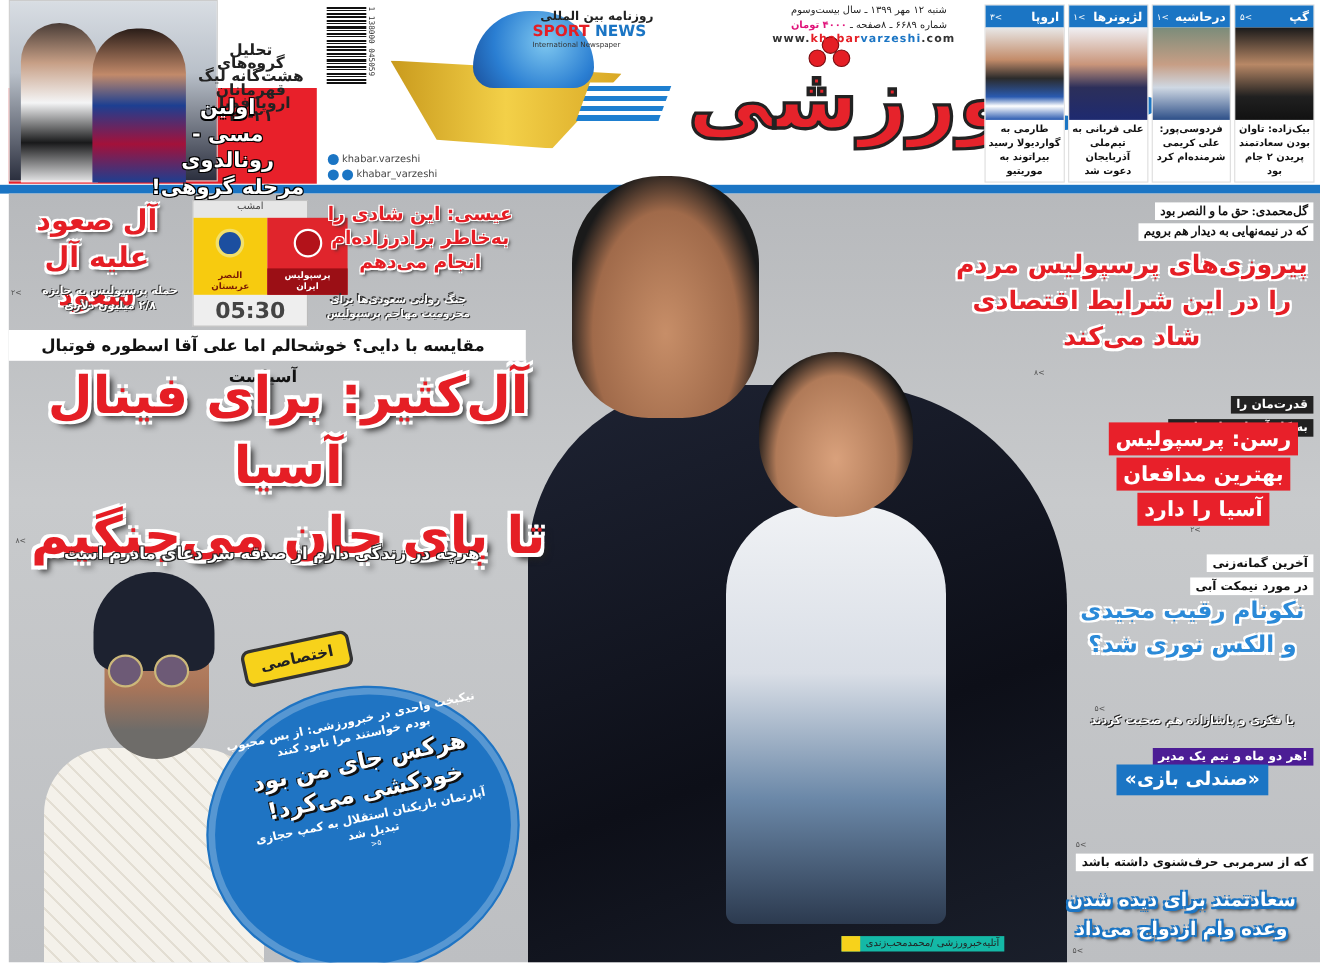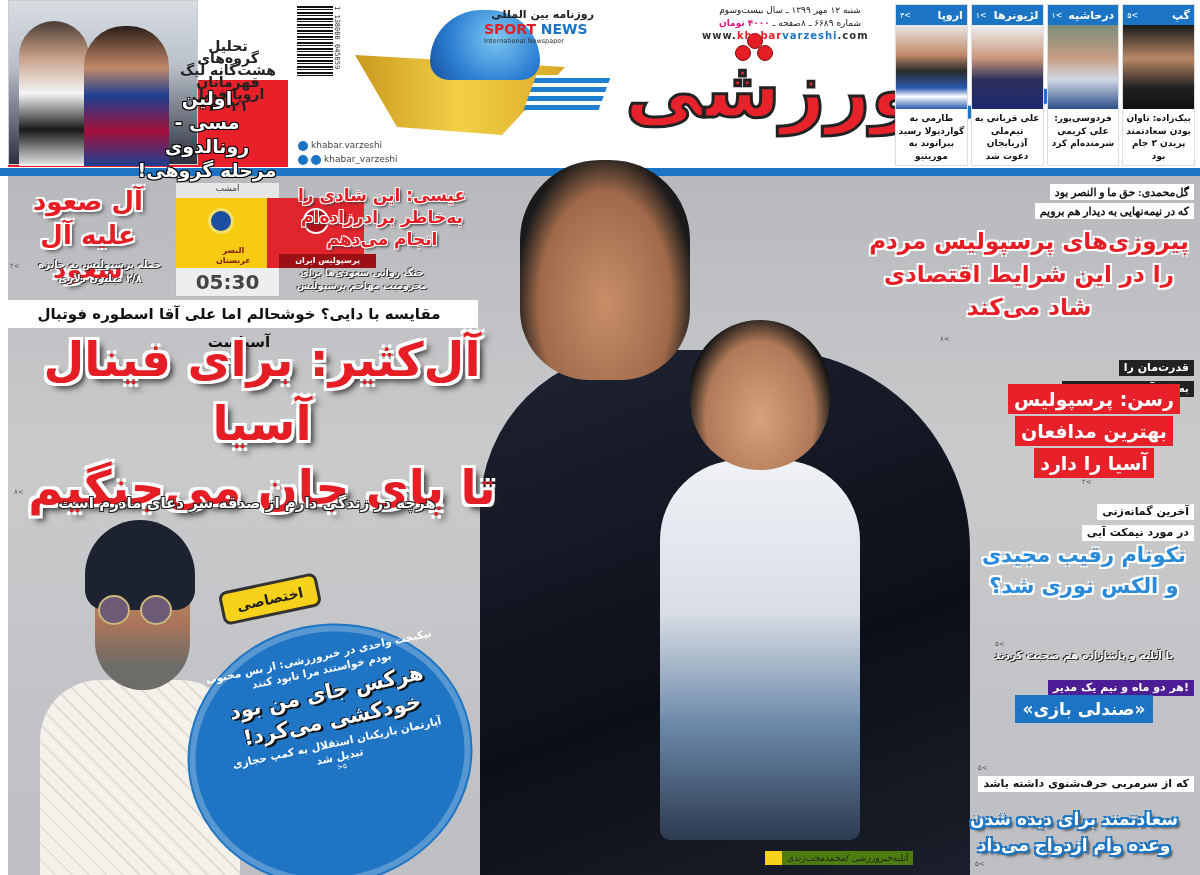--- a/index.html
+++ b/index.html
@@ -81,21 +81,21 @@
 
     .match-box { left: 175px; top: 182px; width: 105px; height: 115px; background: #eee; border: 1px solid #bbb; }
     .match-box .tonight { height: 15px; font-size: 9px; text-align:center; color:#444; background:#e6e6e6; }
     .match-box .teams { display:flex; height: 70px; }
     .match-box .team { flex:1; display:flex; flex-direction:column; justify-content:space-between; align-items:center; }
     .match-box .team.red { background: #e0252c; }
     .match-box .team.yellow { background: #f7cb0f; }
     .team-crest { width: 26px; height: 26px; border-radius: 50%; margin-top: 10px; }
     .red .team-crest { background: #b3121a; border: 2px solid #fff; }
     .yellow .team-crest { background: #1c4fa0; border: 3px solid #f2e06b; }
-    .team-name { font-size: 8px; line-height: 10px; text-align:center; font-weight:bold; width:100%; padding: 2px 16px; margin-left: 24px; }
+    .team-name { font-size: 8px; line-height: 10px; text-align:center; font-weight:bold; width:100%; padding: 2px 16px; }
     .red .team-name { background:#9b0f15; color:#fff; }
     .yellow .team-name { color:#7a1a05; }
     .match-time { font-size: 20px; font-weight: bold; color:#444; text-align:center; line-height: 28px; }
 
     .aal-title { left: 8px; top: 184px; width: 160px; font-size: 26px; line-height: 34px; font-weight: bold; color:#e51e25;
       text-shadow: 2px 2px 0 #fff, -2px -2px 0 #fff, 2px -2px 0 #fff, -2px 2px 0 #fff, 3px 3px 4px #333; }
     .aal-sub { left: 30px; top: 258px; width: 140px; font-size: 10px; line-height: 14px; color:#fff; font-weight: bold;
       text-shadow: 1px 1px 0 #333, -1px -1px 0 #333; }
     .aal-page { left: 10px; top: 262px; font-size: 7px; color:#555; }
 
@@ -123,21 +123,21 @@
       border-radius: 8px; transform: rotate(-12deg); font-size: 14px; font-weight: bold; text-align:center; line-height: 28px; color:#222; }
 
     .bubble { left: 195px; top: 632px; width: 270px; height: 245px; border-radius: 50%; background: #1f74c3;
       box-shadow: 0 0 0 6px rgba(255,255,255,.25), 0 0 0 8px #1f74c3; transform: rotate(-12deg); }
     .bubble-inner { left: 210px; top: 648px; width: 240px; transform: rotate(-12deg); text-align: center; }
     .bubble-kicker { font-size: 10.5px; line-height: 14px; color:#fff; font-weight: bold; }
     .bubble-title { font-size: 21px; line-height: 28px; color:#fff; font-weight: bold; text-shadow: 2px 2px 0 #111, -1px -1px 0 #111; margin: 2px 0; }
     .bubble-sub { font-size: 10.5px; line-height: 14px; color:#fff; font-weight: bold; }
     .bubble-page { font-size: 7px; color:#fff; }
 
-    .photo-credit { left: 765px; top: 851px; background:#4d7c0f; font-size: 9px; line-height: 14px; padding: 0 5px 0 22px; color:#222; }
+    .photo-credit { left: 765px; top: 851px; background:#14b8a6; font-size: 9px; line-height: 14px; padding: 0 5px 0 22px; color:#222; }
     .photo-credit .cam { position:absolute; left:0; top:0; width:17px; height:14px; background:#f7d21b; }
 
     
     .rcol { right: 6px; }
     .strip { background:#fff; color:#111; font-size: 11px; line-height: 16px; font-weight:bold; padding: 0 5px; display:inline-block; }
     .strip.dark { background:#222; color:#fff; }
     .strip.navy { background:#4c1d95; color:#fff; }
     .strip-wrap { text-align: right; }
     .strip-wrap > div { margin-bottom: 1px; }
 
@@ -340,21 +340,21 @@
   <div>آسیا را دارد</div>
 </div>
 <div class="abs rsn-page">۲&lt;</div>
 
 <div class="abs rcol nko-strips strip-wrap">
   <div><span class="strip">آخرین گمانه‌زنی</span></div>
   <div><span class="strip">در مورد نیمکت آبی</span></div>
 </div>
 <div class="abs nko-title rtl">نکونام رقیب مجیدی و الکس نوری شد؟</div>
 <div class="abs nko-page">۵&lt;</div>
-<div class="abs nko-sub rtl">با آتلیه و پاشازاده هم صحبت کردند</div>
+<div class="abs nko-sub rtl">با فکری و پاشازاده هم صحبت کردند</div>
 
 <div class="abs rcol sand-strip strip-wrap">
   <div><span class="strip navy">هر دو ماه و نیم یک مدیر!</span></div>
 </div>
 <div class="abs sand-title rtl">
   <div>«صندلی بازی»</div><br>
 </div>
 <div class="abs sand-page">۵&lt;</div>
 
 <div class="abs rcol oli-strips strip-wrap">

